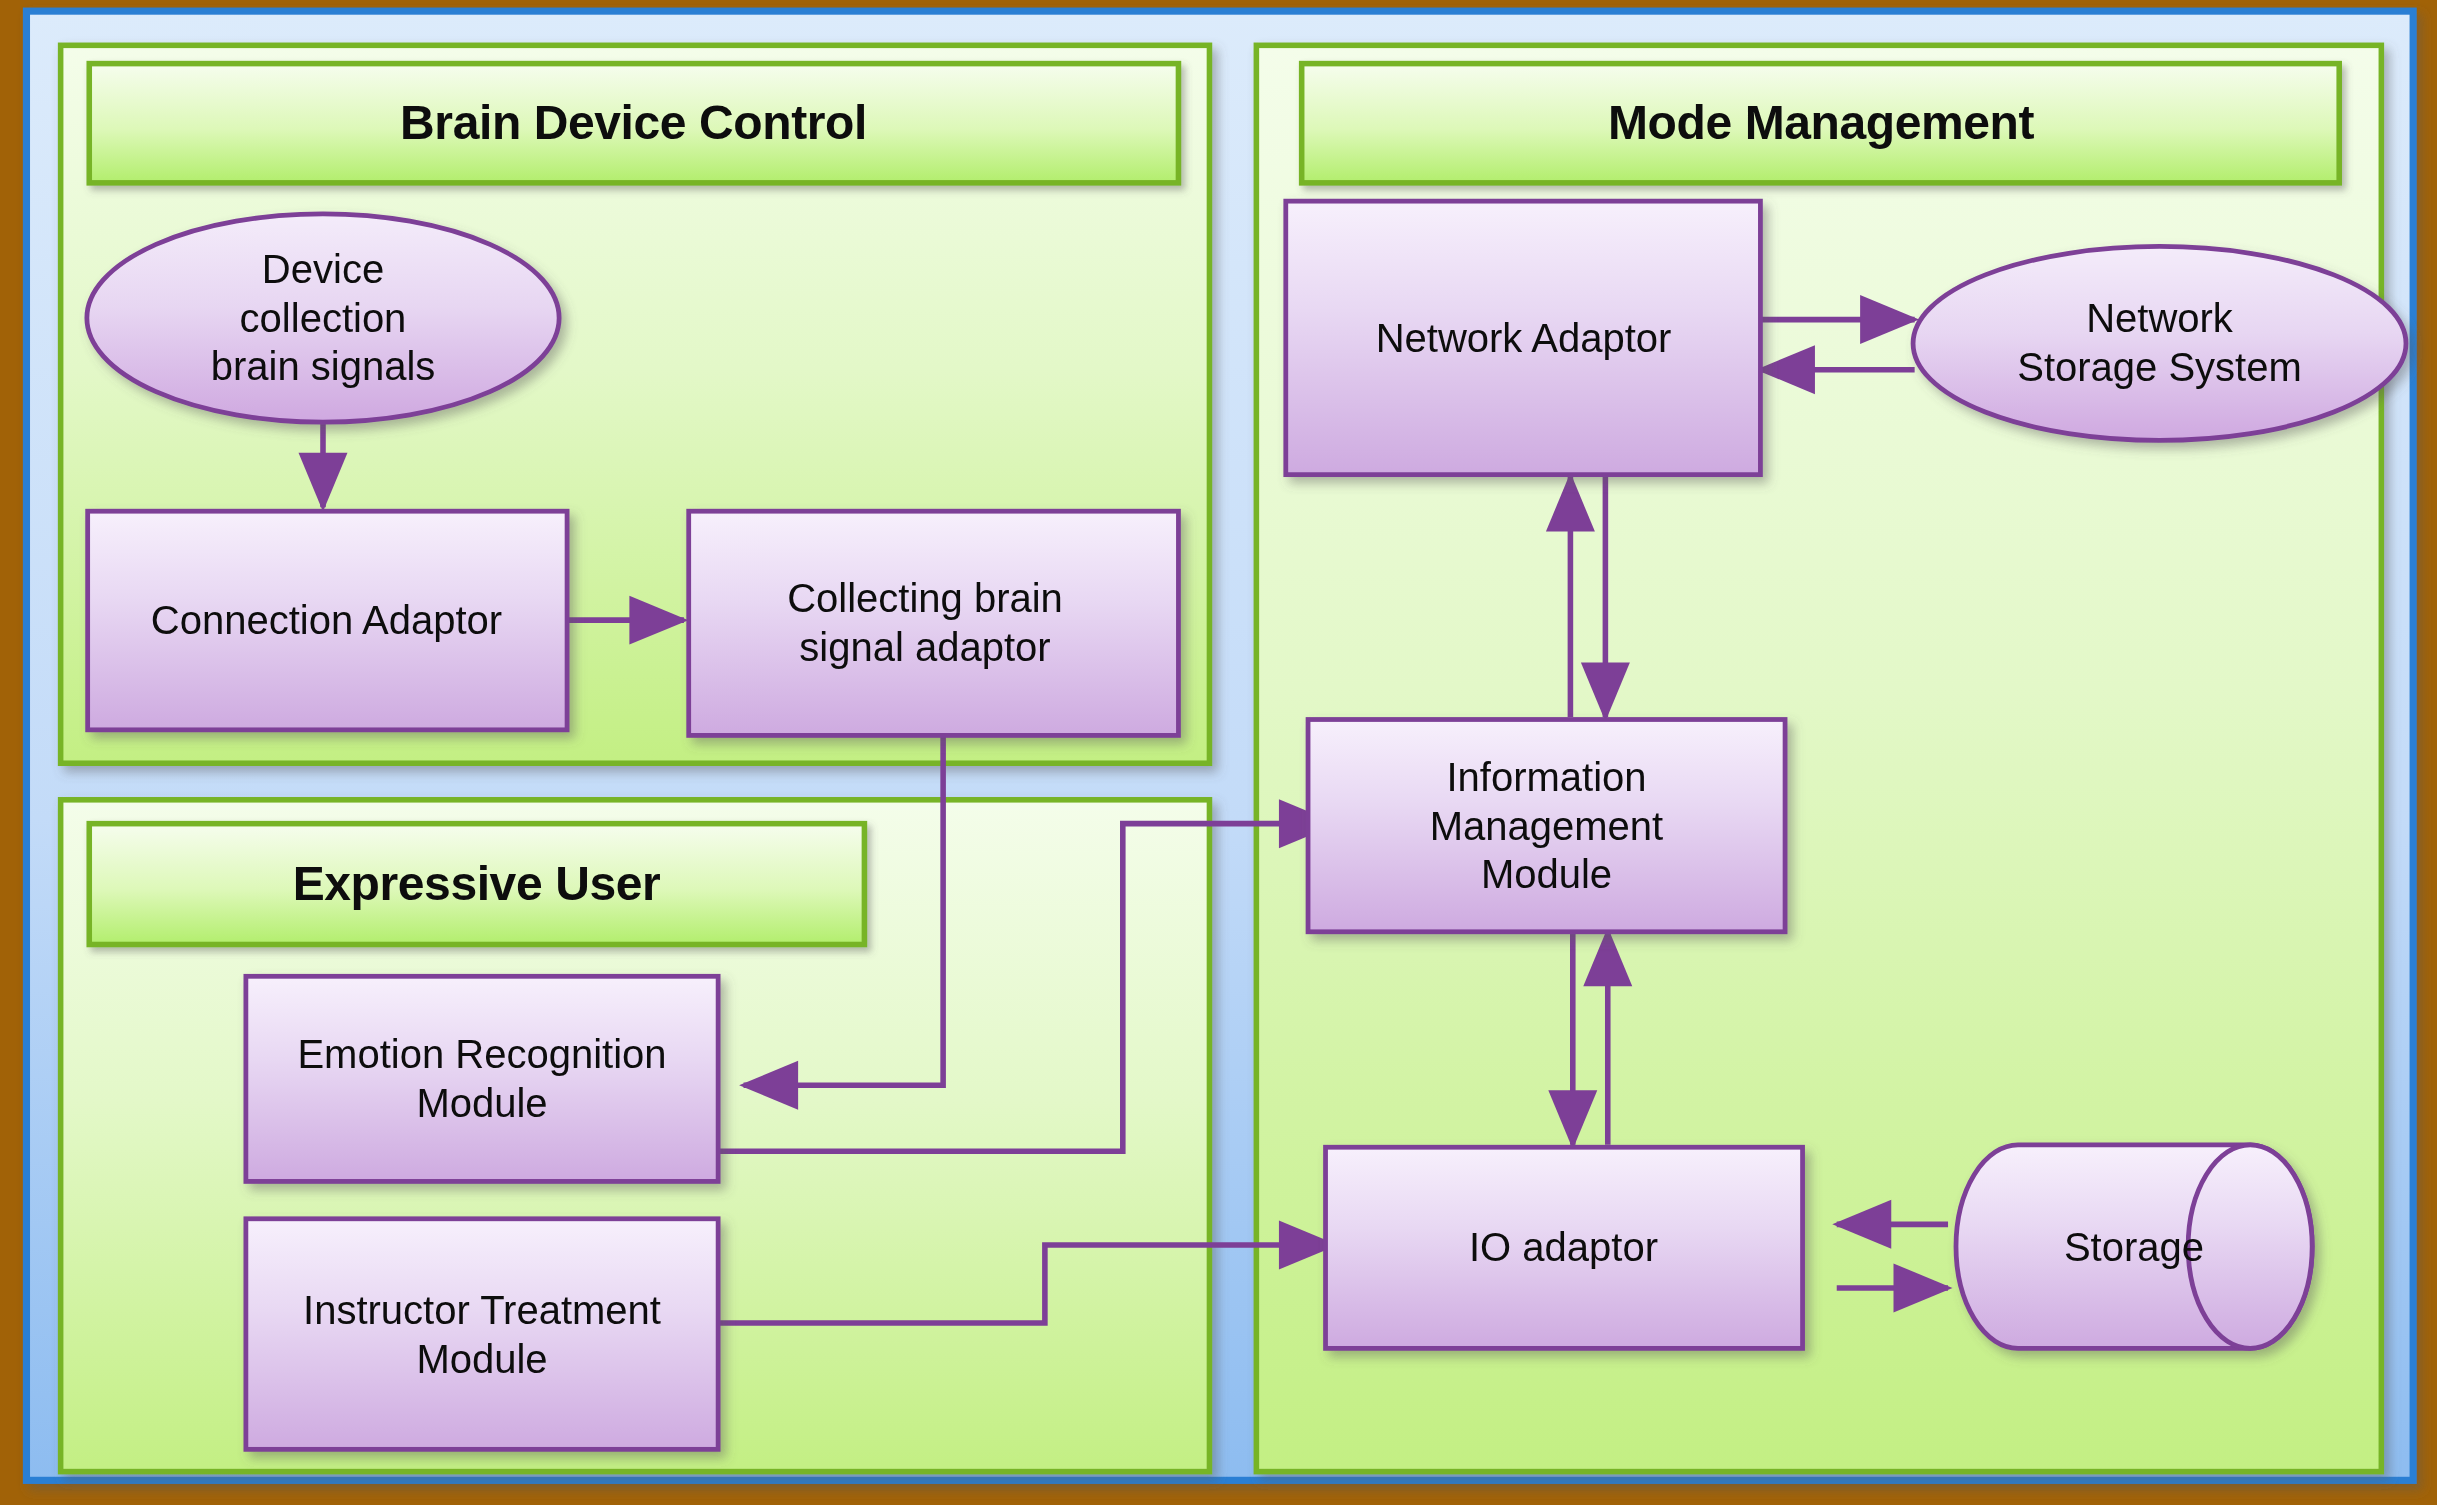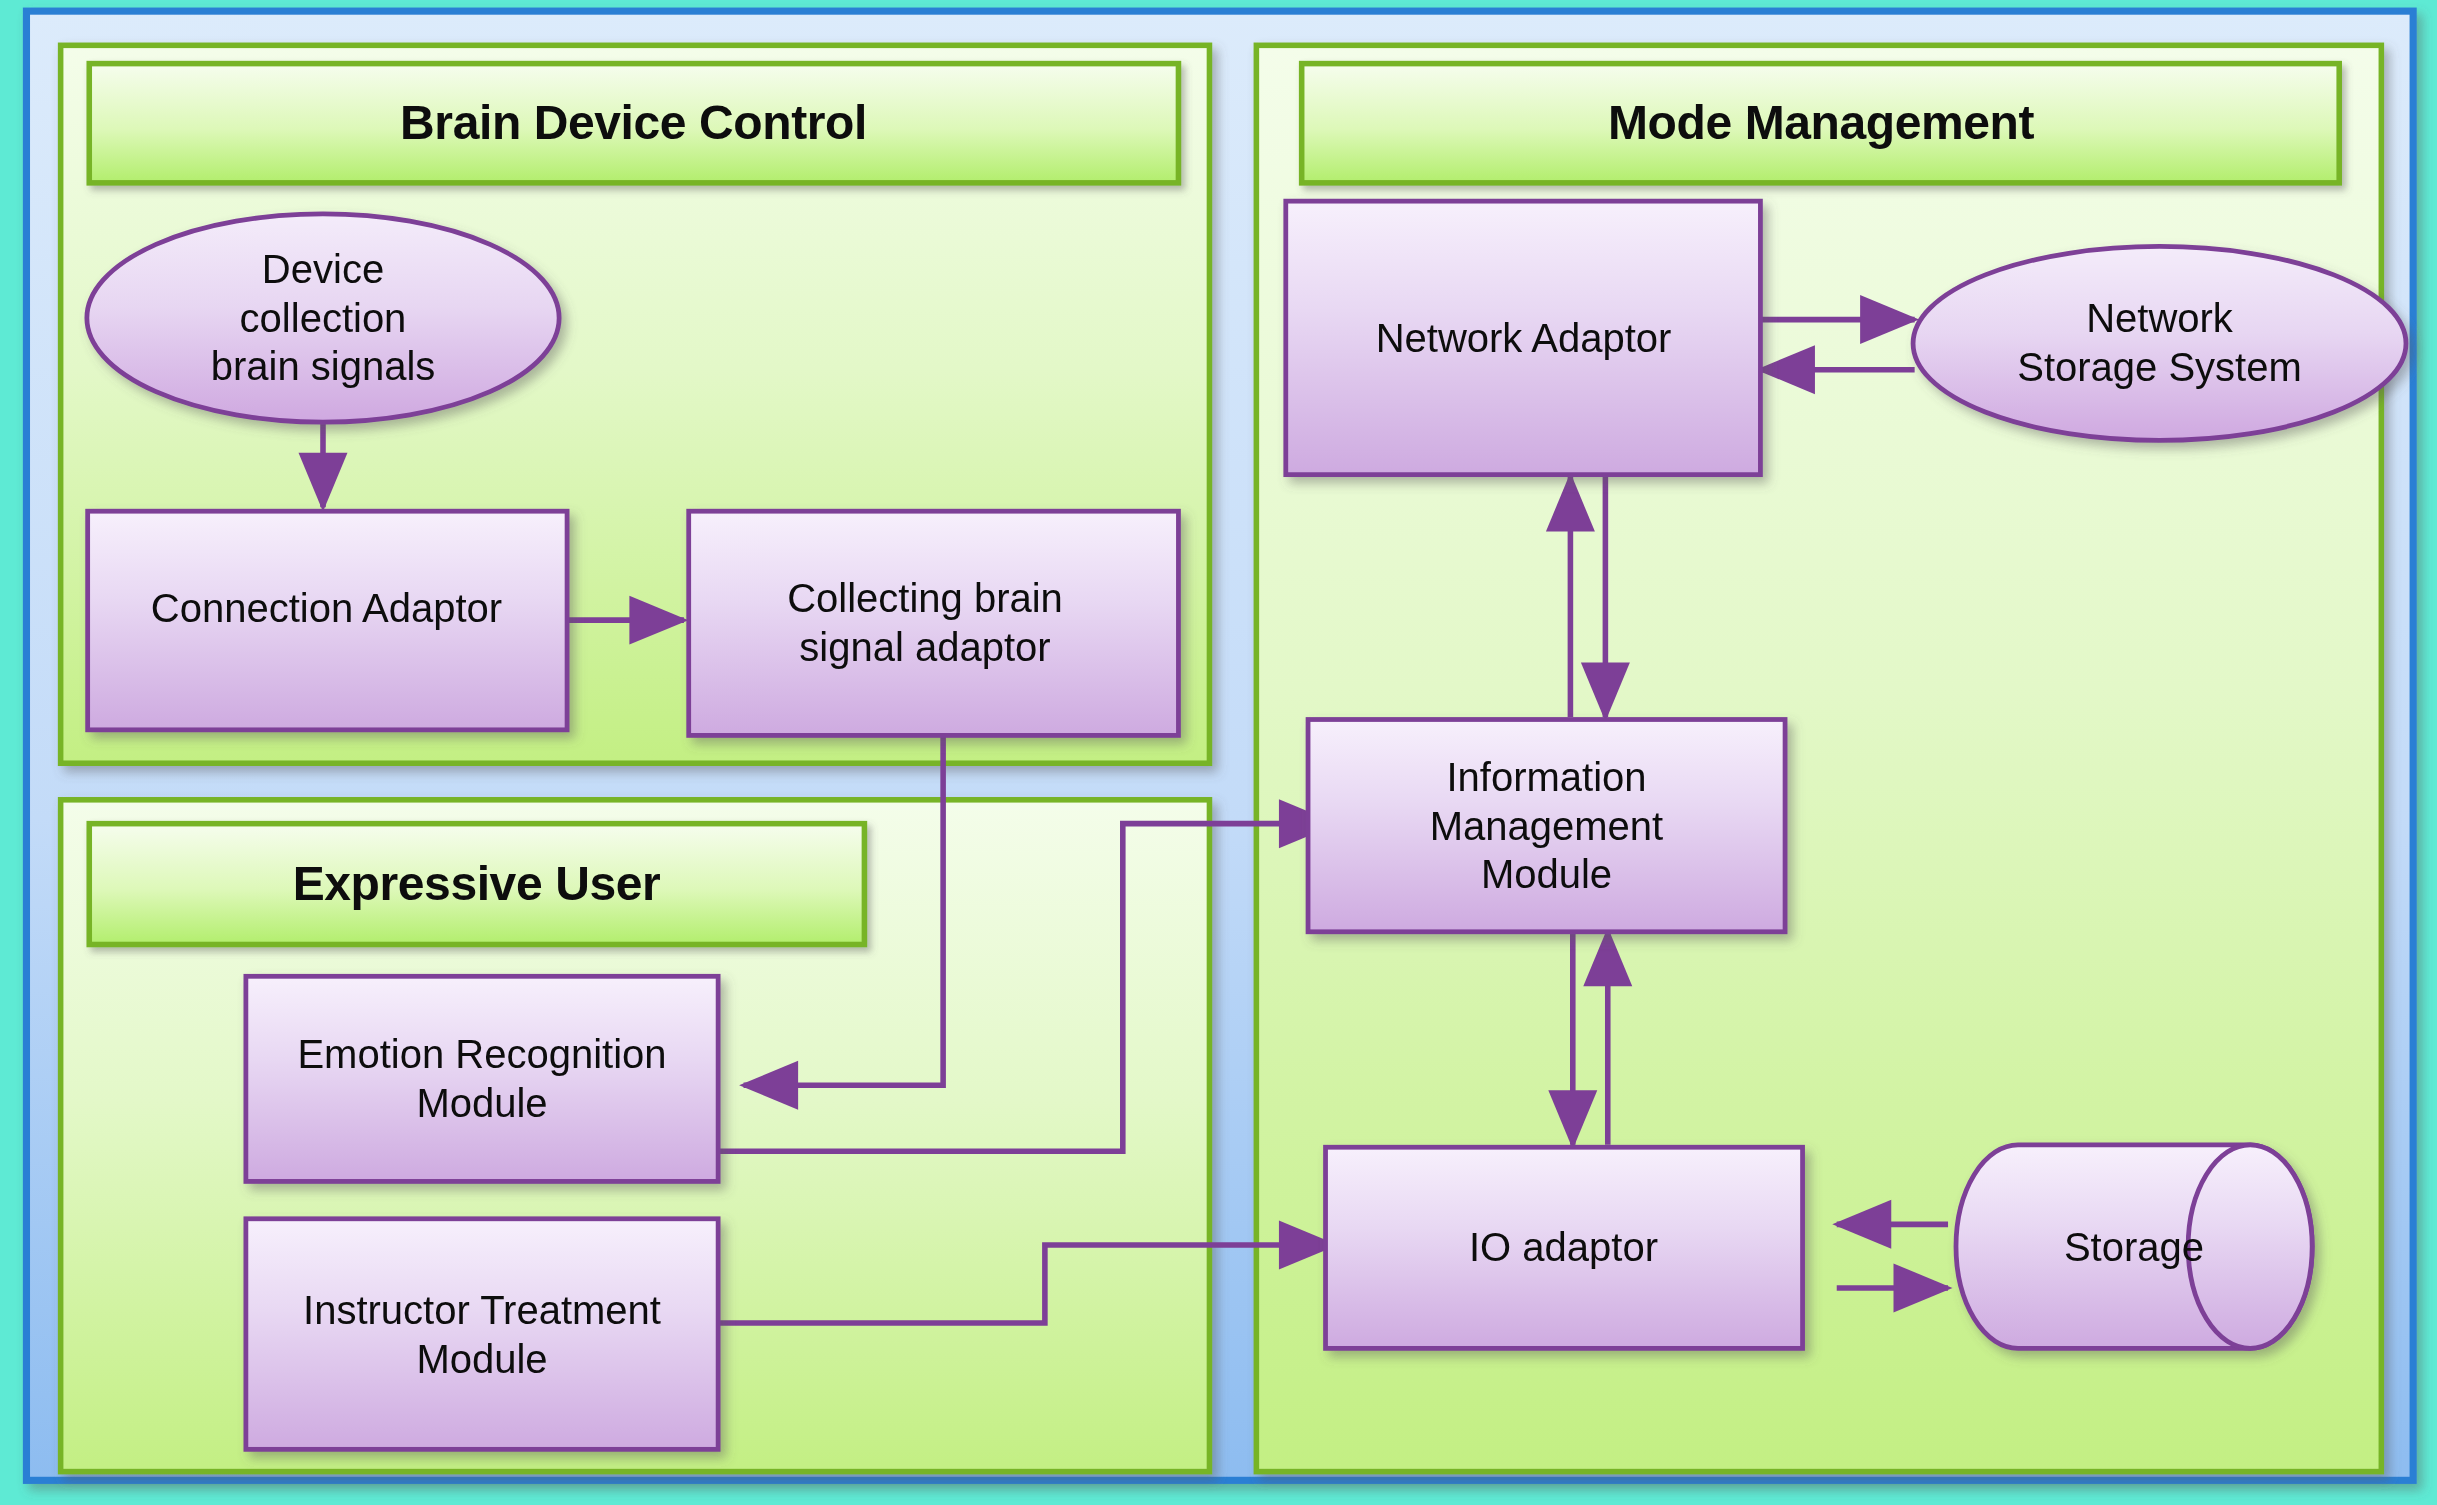--- a/index.html
+++ b/index.html
@@ -1,17 +1,17 @@
 <!DOCTYPE html>
 <html style="font-size:12.7px"><head>
 <meta charset="utf-8">
 <style>
   html,body{margin:0;padding:0;background:#ffffff;}
   body{font-family:"Liberation Sans", sans-serif;}
-  #stage{position:relative;width:2438px;height:1505px;overflow:hidden;background:#5eead4;}
+  #stage{position:relative;width:2438px;height:1505px;overflow:hidden;background:#a16207;}
   #stage svg{position:absolute;left:0;top:0;width:2438px;height:1505px;}
   .nodelabel{
     position:absolute;display:flex;align-items:center;justify-content:center;
     text-align:center;color:#0d0d0d;line-height:1.22;pointer-events:none;
     font-family:"Liberation Sans", sans-serif;
   }
   .banner-label{font-weight:bold;font-size:48px;letter-spacing:-0.4px;}
   .box-label{font-size:40px;}
   .ellipse-label{font-size:40px;}
 </style>
@@ -129,21 +129,21 @@
   <div class="nodelabel banner-label" style="left:89px;top:64px;width:1089px;height:119px;">Brain Device Control</div>
 
   <div class="nodelabel banner-label" style="left:89px;top:824px;width:775px;height:121px;">Expressive User</div>
 
   <div class="nodelabel banner-label" style="left:1302px;top:64px;width:1038px;height:119px;">Mode Management</div>
 
   <div class="nodelabel ellipse-label" style="left:87px;top:214px;width:472px;height:208px;">
       <div>Device<br>collection<br>brain signals</div>
     </div>
 
-  <div class="nodelabel box-label" style="left:87px;top:499px;width:479px;height:219px;">
+  <div class="nodelabel box-label" style="left:87px;top:511px;width:479px;height:219px;">
       <div>Connection Adaptor</div>
     </div>
 
   <div class="nodelabel box-label" style="left:680px;top:511px;width:490px;height:224px;align-items:center;">
       <div>Collecting brain<br>signal adaptor</div>
     </div>
 
   <div class="nodelabel box-label" style="left:246px;top:976px;width:472px;height:205px;">
       <div>Emotion Recognition<br>Module</div>
     </div>

